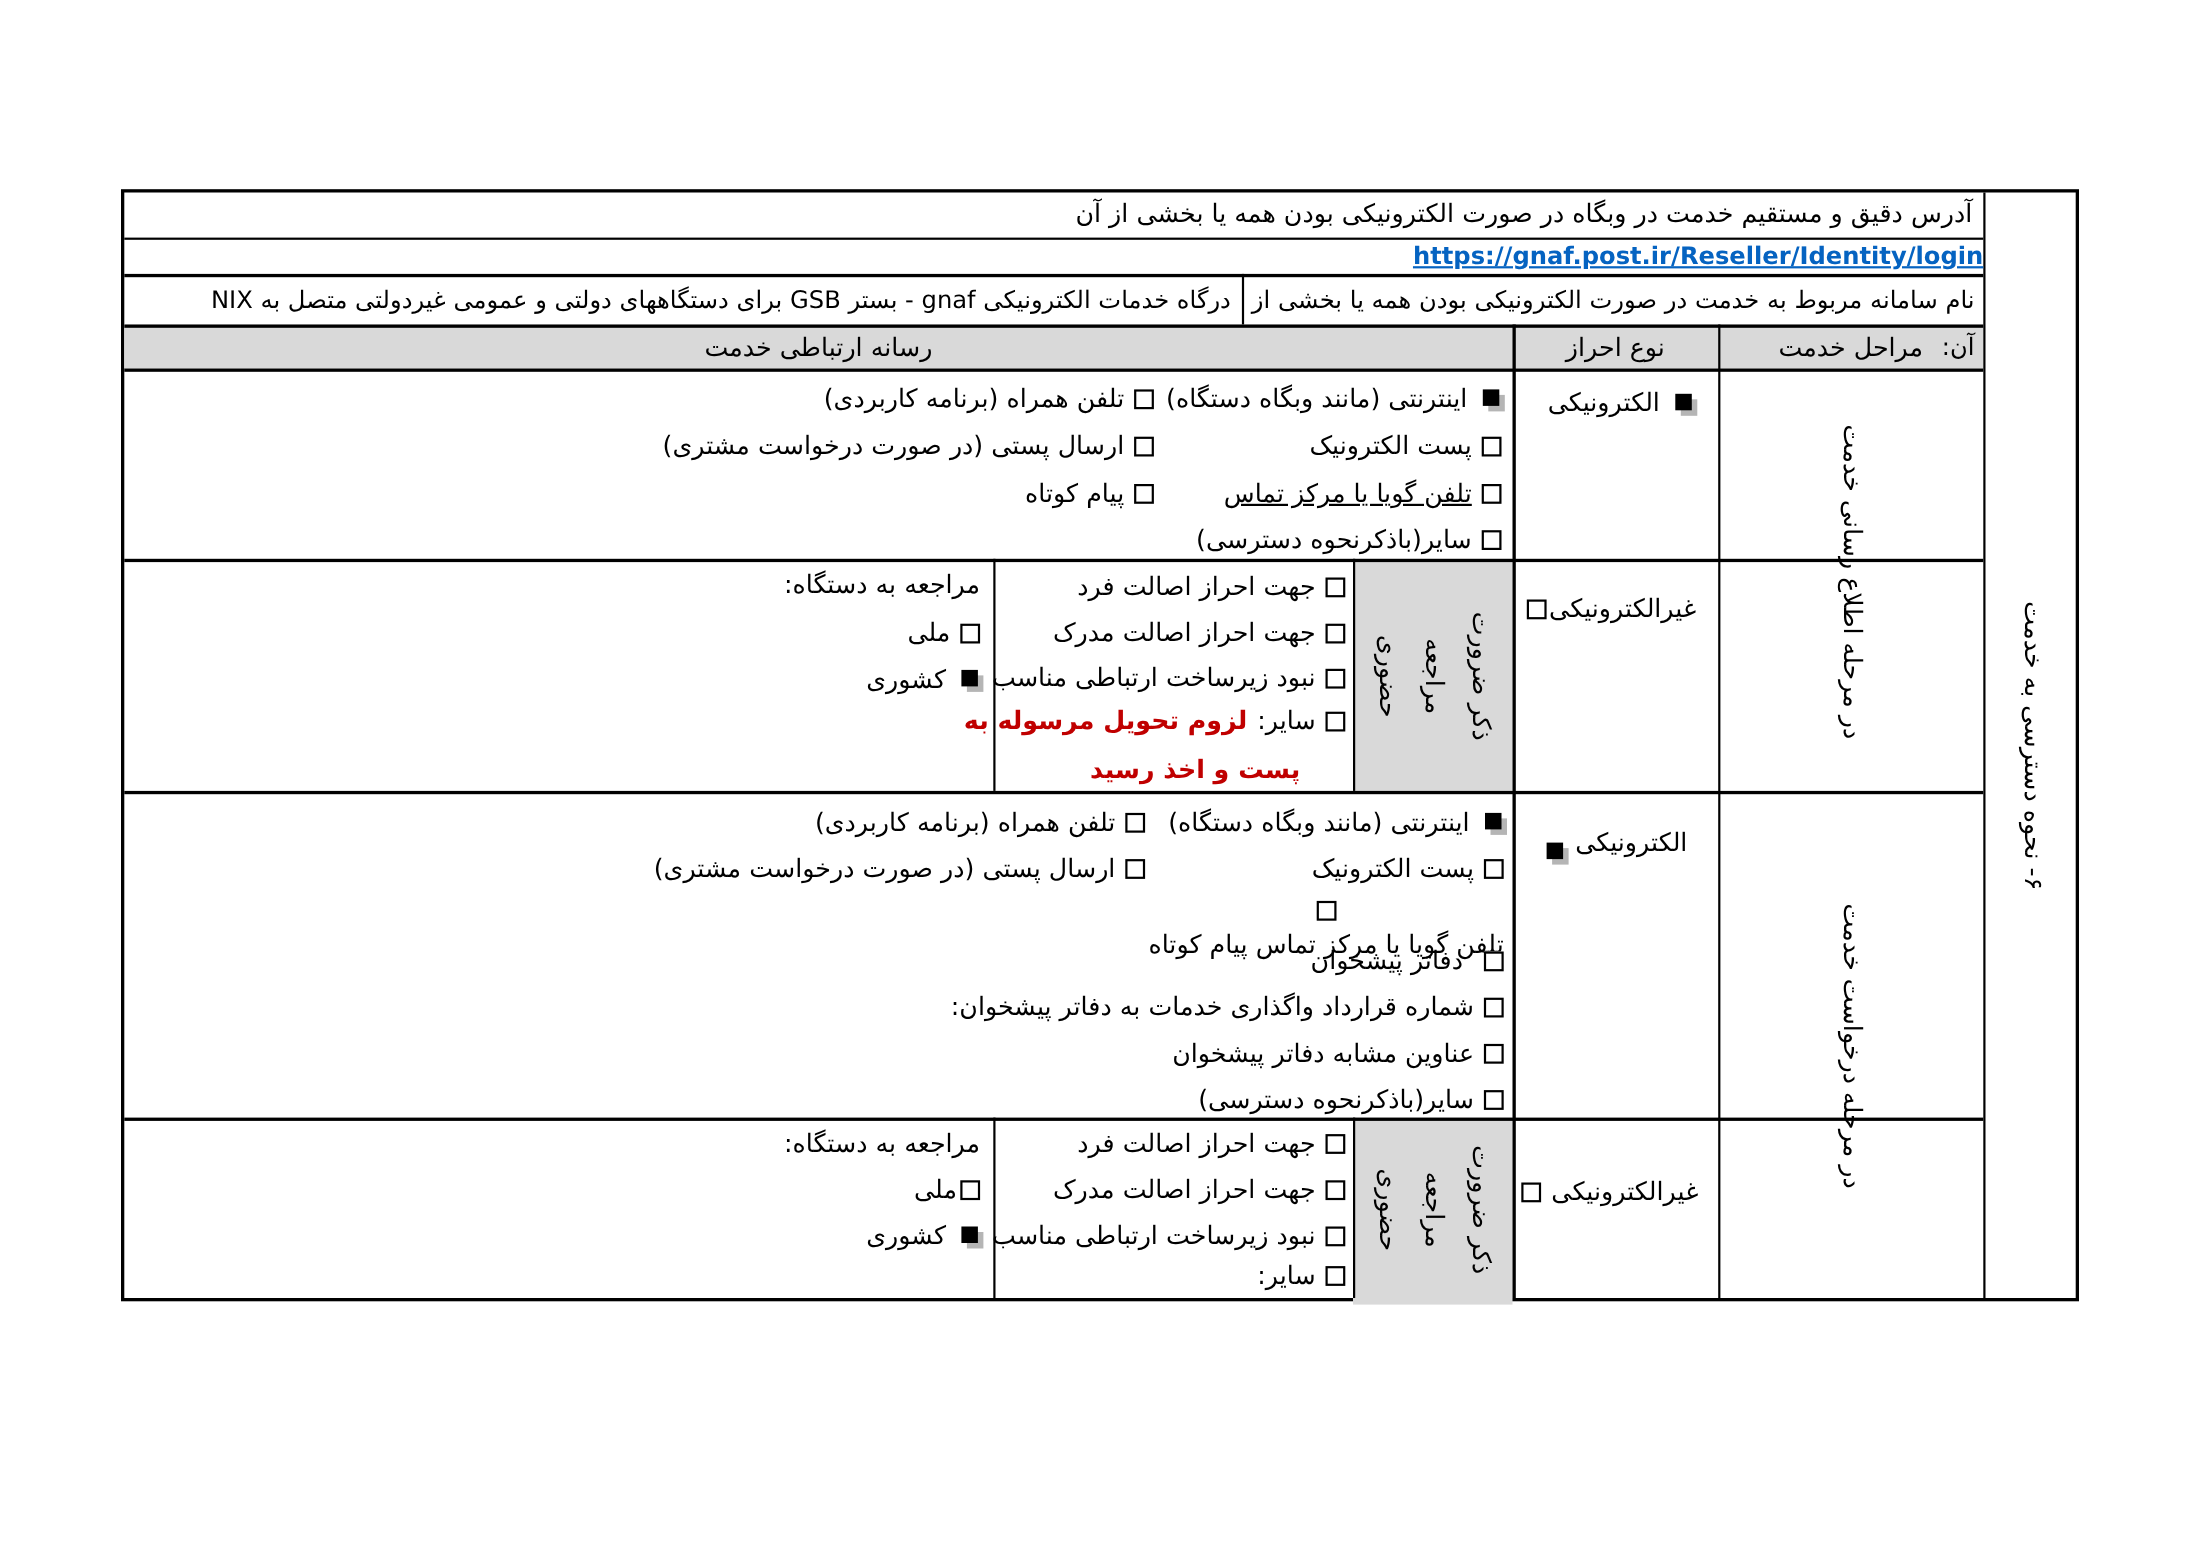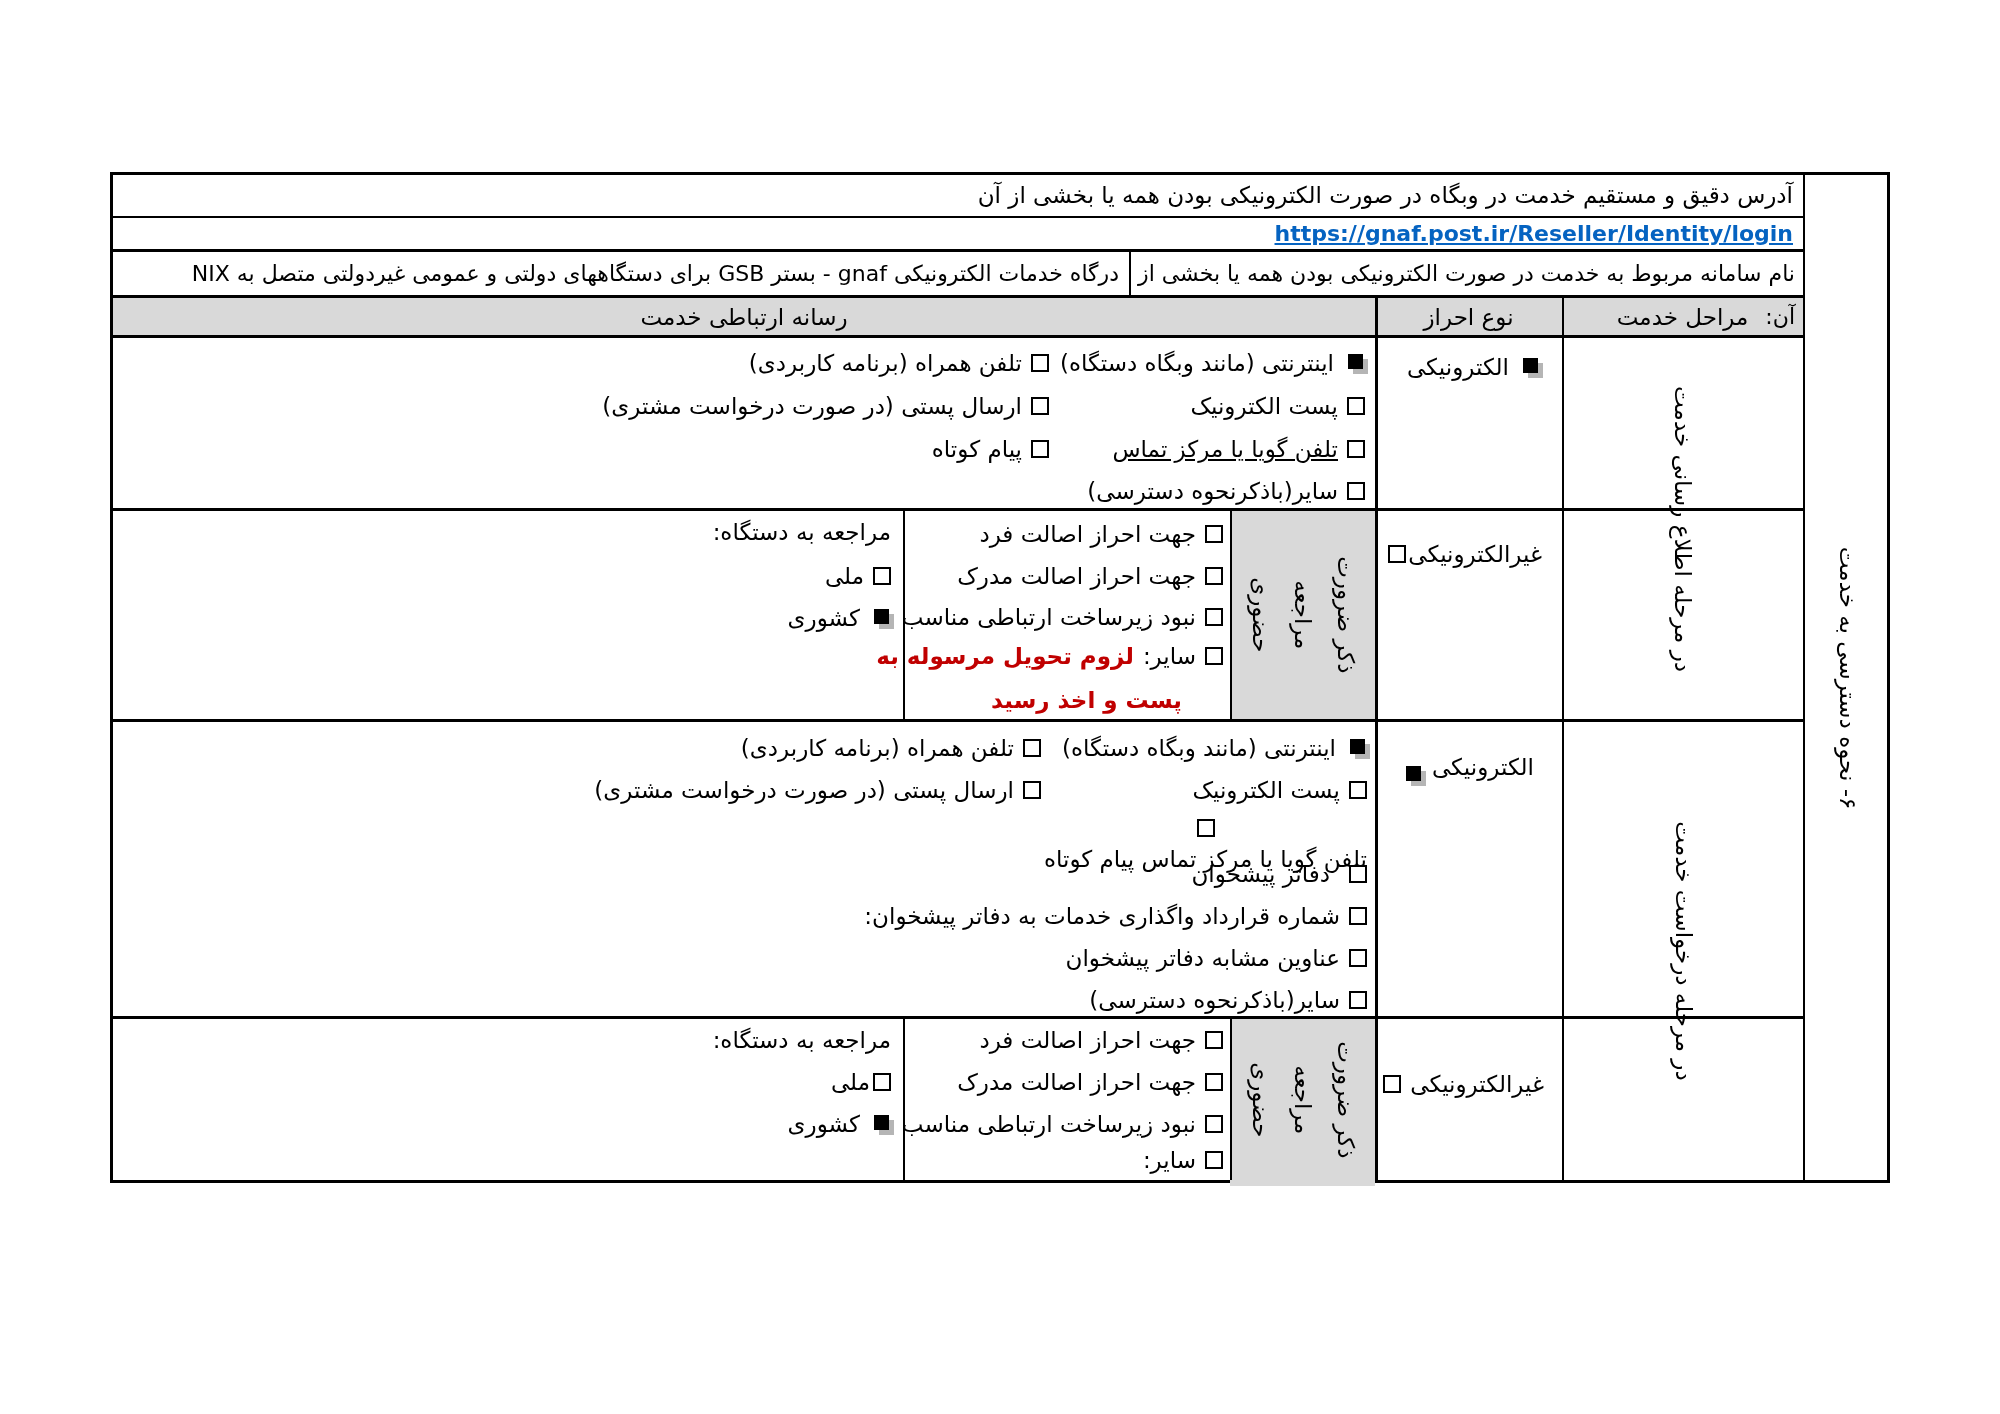--- a/index.html
+++ b/index.html
@@ -51,21 +51,21 @@
     <div class="vline" style="left:1016px;top:74px;width:2px;height:46px;"></div>
     <div class="vline" style="left:1262px;top:120px;width:3px;height:885px;"></div>
     <div class="vline" style="left:1449px;top:120px;width:2px;height:885px;"></div>
     <div class="vline" style="left:790px;top:333px;width:2px;height:211px;"></div>
     <div class="vline" style="left:1117px;top:333px;width:2px;height:211px;"></div>
     <div class="vline" style="left:790px;top:841px;width:2px;height:164px;"></div>
     <div class="vline" style="left:1117px;top:841px;width:2px;height:164px;"></div>
 
     <div class="cell txt" style="left:0;top:0;width:1690px;height:57px;line-height:41px;padding-right:10px;">آدرس دقیق و مستقیم خدمت در وبگاه در صورت الکترونیکی بودن همه یا بخشی از آن</div>
 
-    <div class="cell" style="left:0;top:43px;width:1690px;height:31px;line-height:31px;text-align:right;padding-right:10px;direction:ltr;">
+    <div class="cell" style="left:0;top:43px;width:1690px;height:31px;line-height:31px;text-align:right;direction:ltr;">
       <a class="link" href="#" style="font-size:22px;">https://gnaf.post.ir/Reseller/Identity/login</a>
     </div>
 
     <div class="cell" style="left:1016px;top:77px;width:674px;height:43px;line-height:43px;padding-right:8px;font-size:22px;">نام سامانه مربوط به خدمت در صورت الکترونیکی بودن همه یا بخشی از آن:</div>
     <div class="cell" style="left:0;top:77px;width:1016px;height:43px;line-height:43px;padding-right:10px;font-size:22px;">درگاه خدمات الکترونیکی gnaf - بستر GSB برای دستگاههای دولتی و عمومی غیردولتی متصل به NIX</div>
 
     <div class="cell txt center" style="left:0;top:123px;width:1262px;height:37px;">رسانه ارتباطی خدمت</div>
     <div class="cell txt center" style="left:1262px;top:123px;width:187px;height:37px;">نوع احراز</div>
     <div class="cell txt center" style="left:1449px;top:123px;width:241px;height:37px;">مراحل خدمت</div>
 

